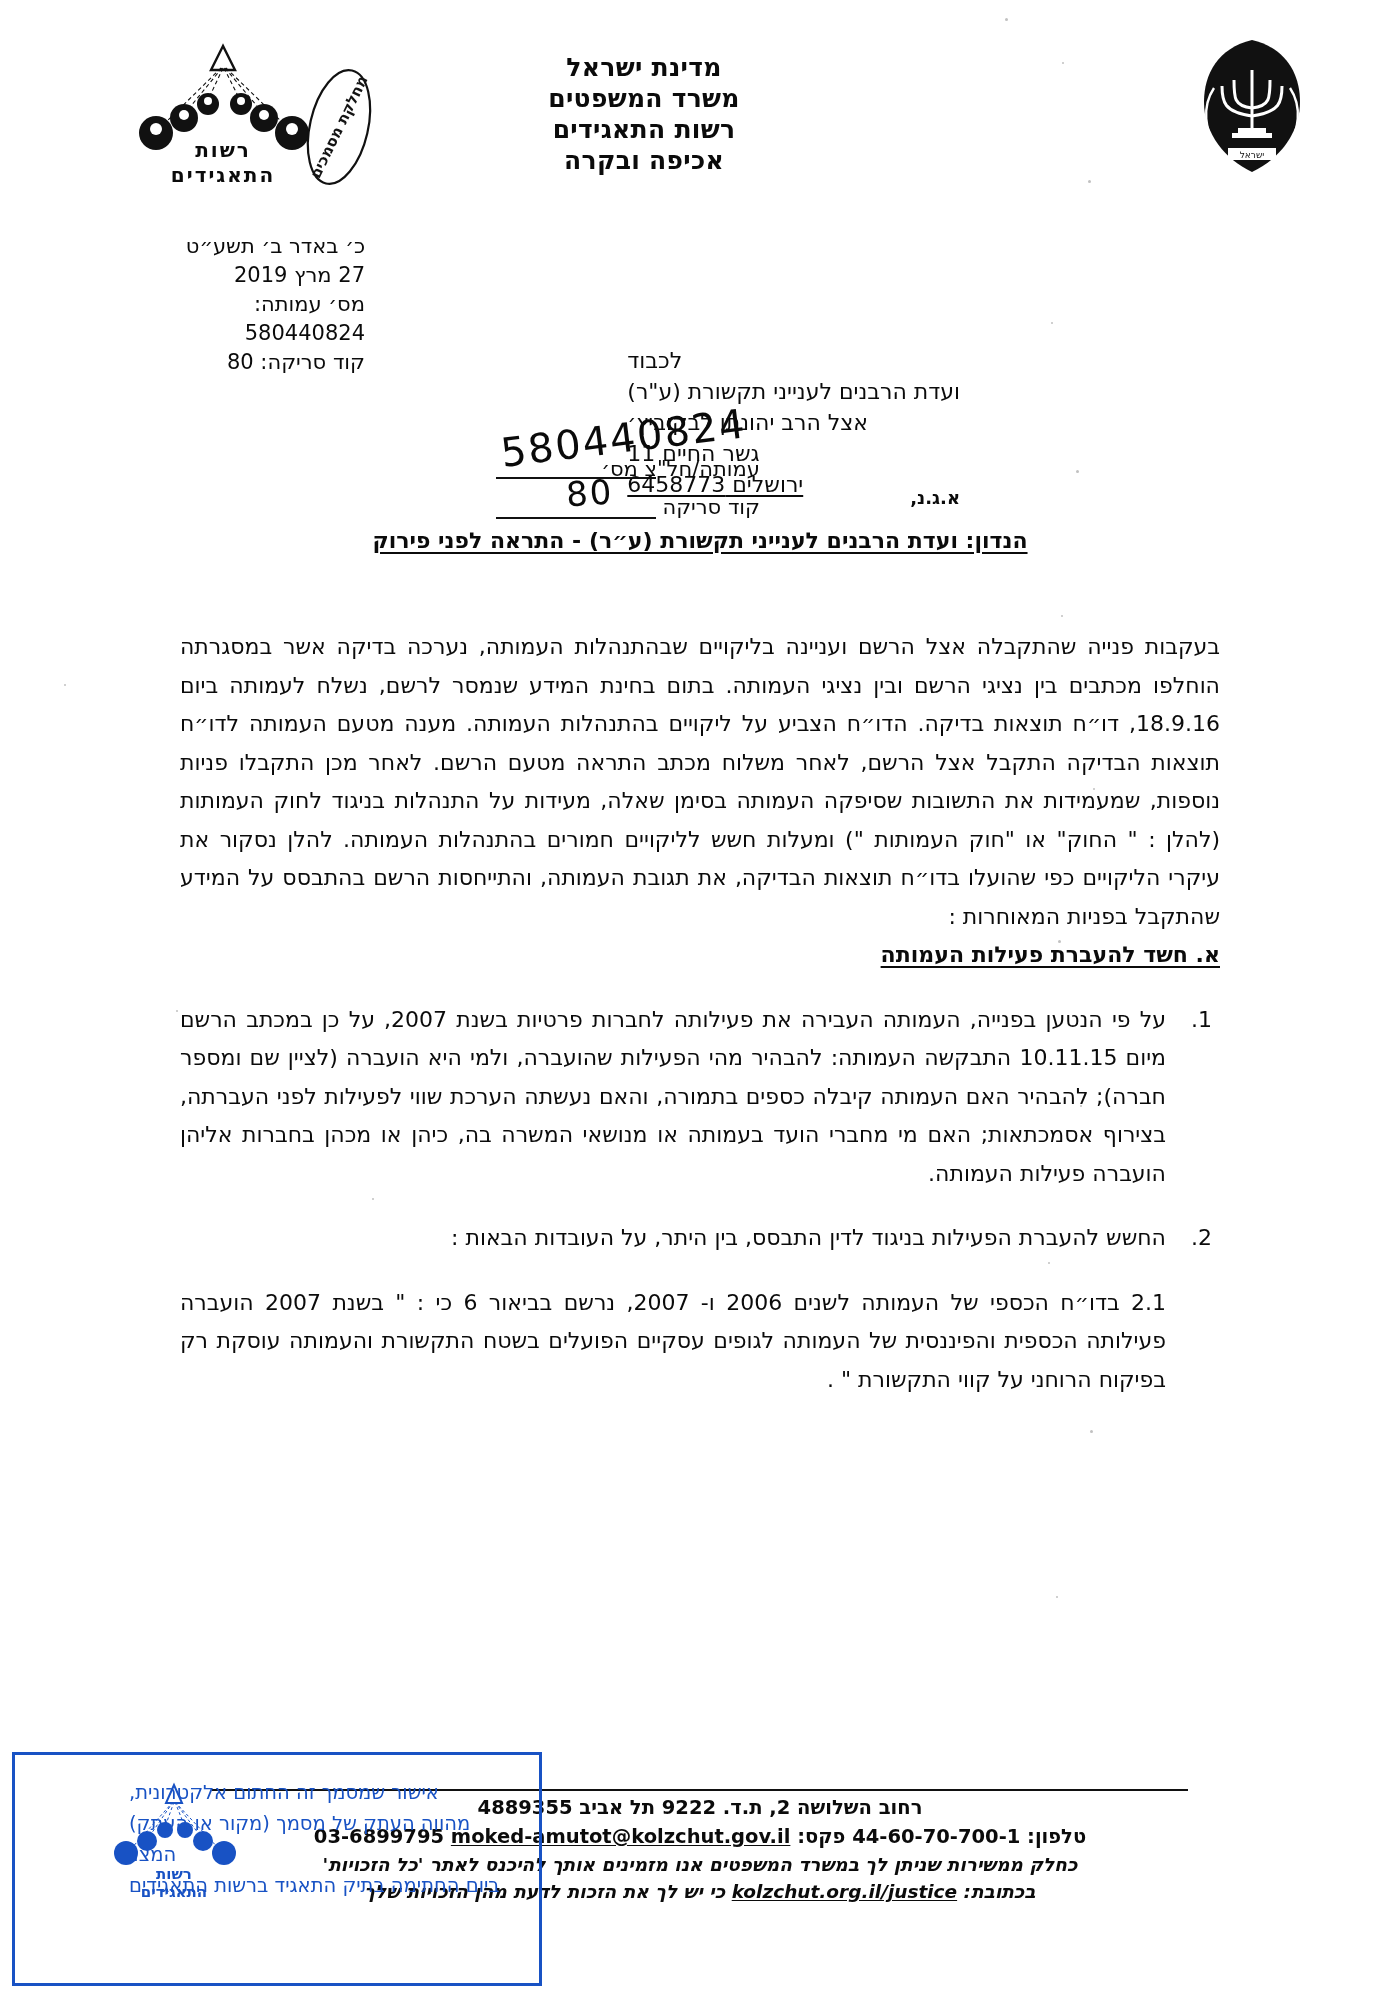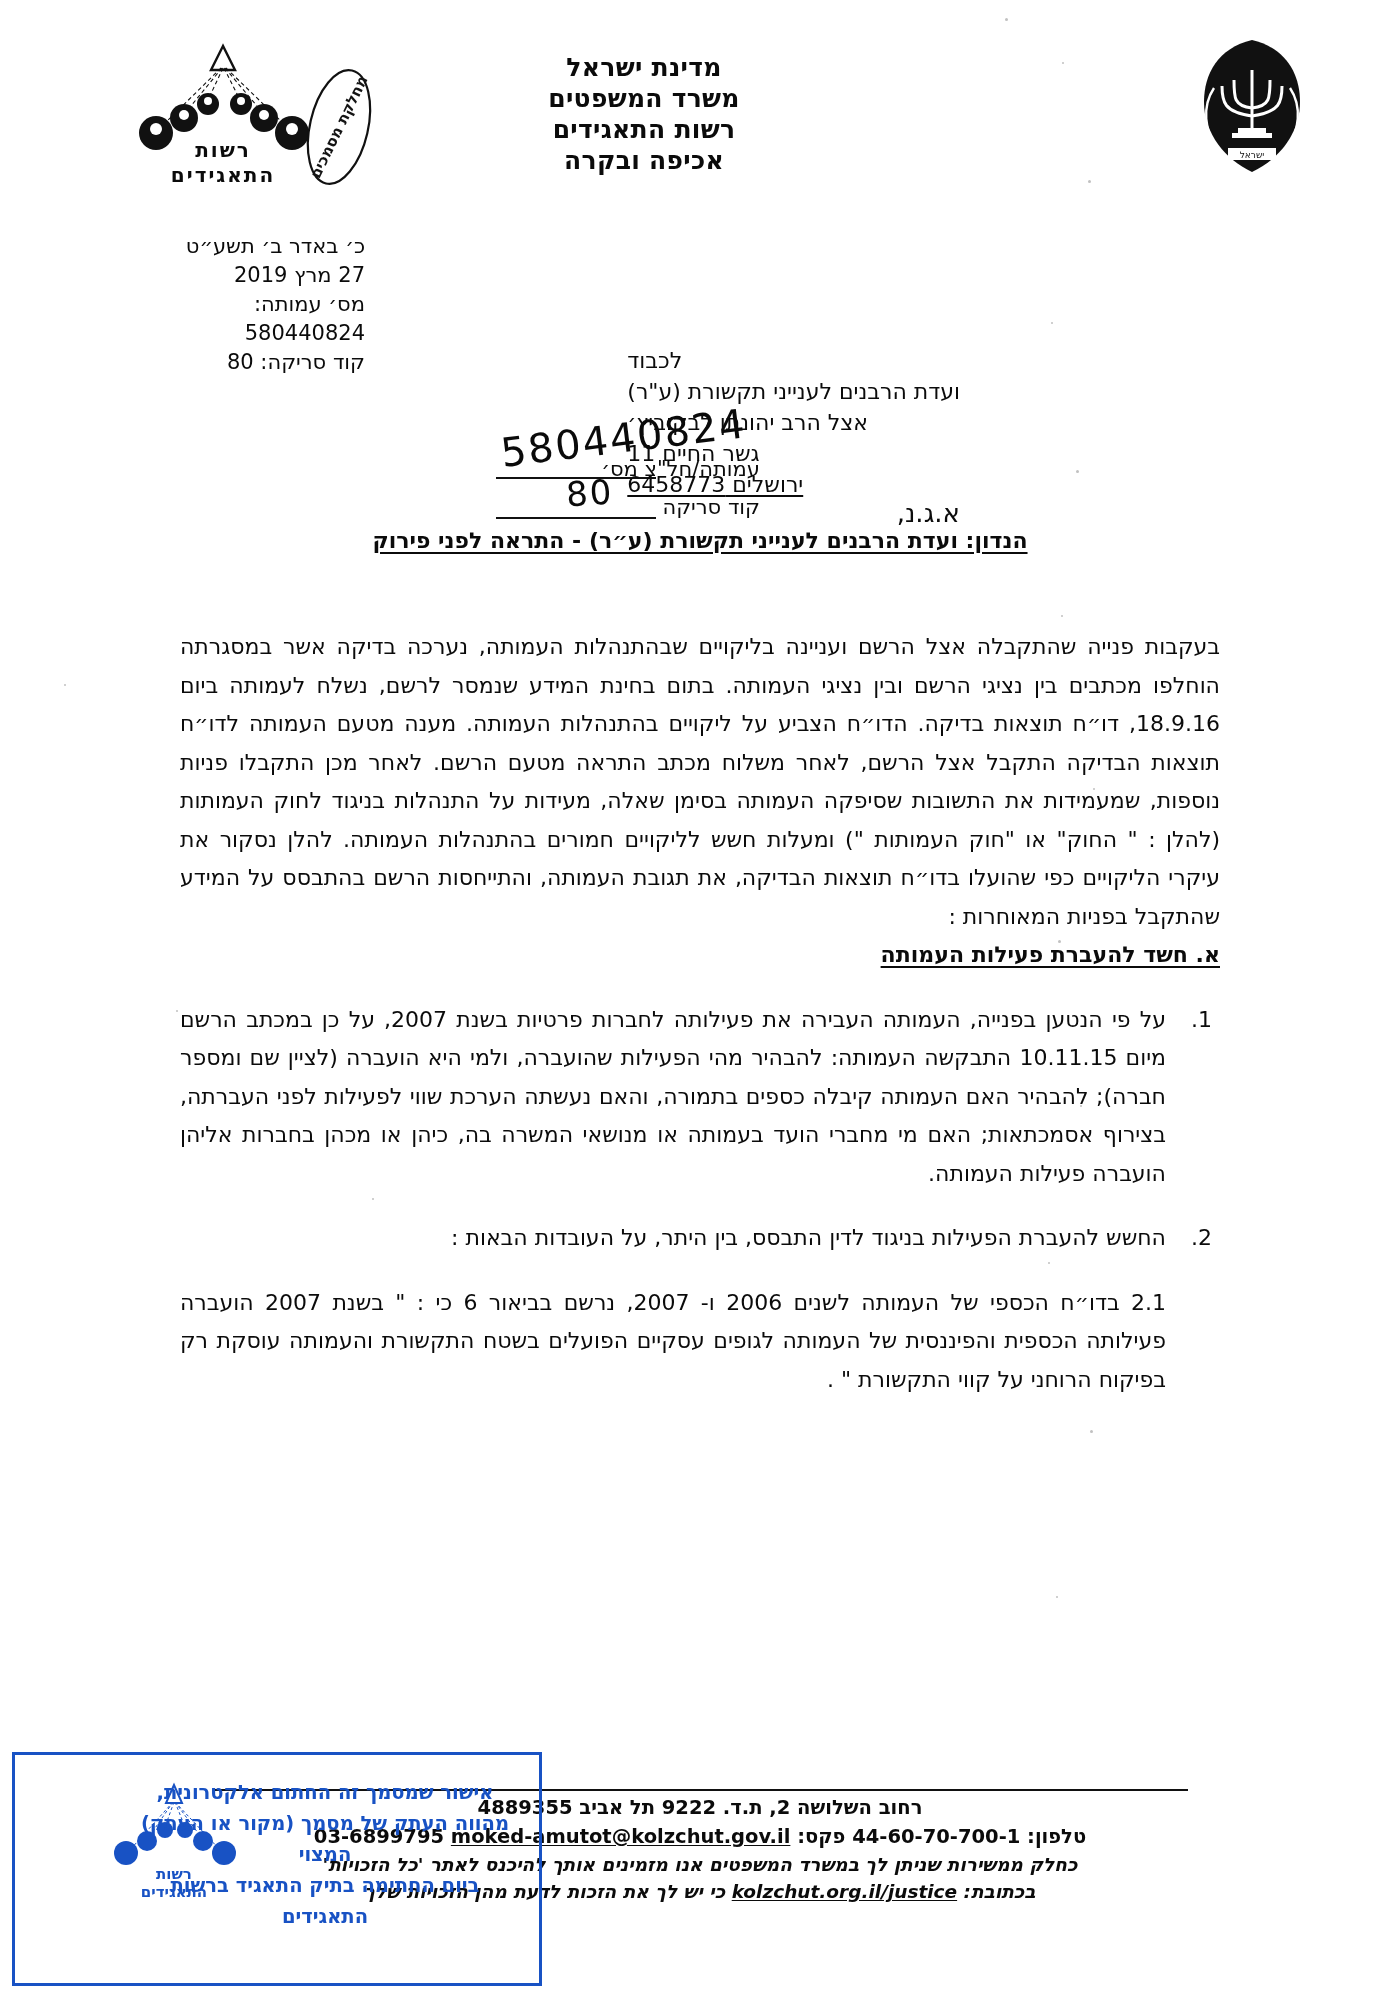--- a/index.html
+++ b/index.html
@@ -59,21 +59,21 @@
   .hand.small{font-size:34px;transform:rotate(-4deg);}
 
   
   .addressee{
     position:absolute;right:440px;top:345px;text-align:left;
     font-size:22px;line-height:31px;
   }
   .addressee .u{text-decoration:underline;text-underline-offset:3px;}
 
   .greeting{
-    position:absolute;right:440px;top:498px;font-size:26px;
+    position:absolute;right:440px;top:487px;font-size:18px;font-weight:bold;
   }
 
   
   .subject{
     position:absolute;left:0;top:528px;width:1400px;text-align:center;
     font-size:22px;font-weight:bold;
     text-decoration:underline;text-underline-offset:4px;
   }
 
   
@@ -109,22 +109,22 @@
   .footer .ltr{direction:ltr;unicode-bidi:embed;}
   .footer u{text-underline-offset:2px;}
   .footer .ital{font-style:italic;font-size:18.5px;line-height:27px;font-weight:bold;}
 
   
   .bluestamp{
     position:absolute;left:12px;top:1752px;width:524px;height:228px;
     border:3px solid #1852c4;background:rgba(255,255,255,.0);
   }
   .bluestamp .bs-text{
-    position:absolute;right:18px;top:22px;width:392px;text-align:center;
-    color:#1852c4;font-weight:bold;font-size:19.5px;line-height:31px;
+    position:absolute;right:18px;top:22px;width:392px;text-align:left;
+    color:#1852c4;font-weight:normal;font-size:19.5px;line-height:31px;
   }
   .bluestamp .bs-logo{position:absolute;left:84px;top:26px;width:150px;height:130px;}
   .bluestamp .bs-logo .lbl{
     position:absolute;left:0;top:84px;width:150px;text-align:center;
     color:#1852c4;font-weight:bold;font-size:15px;line-height:18px;
   }
 </style>
 </head>
 <body>
 

